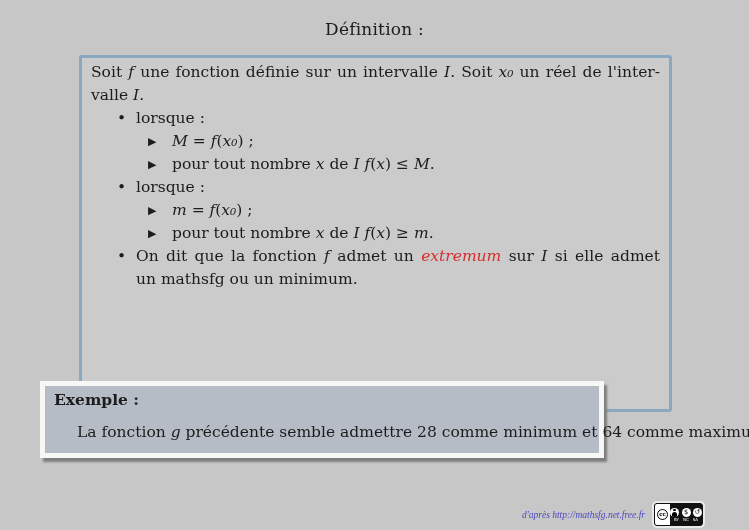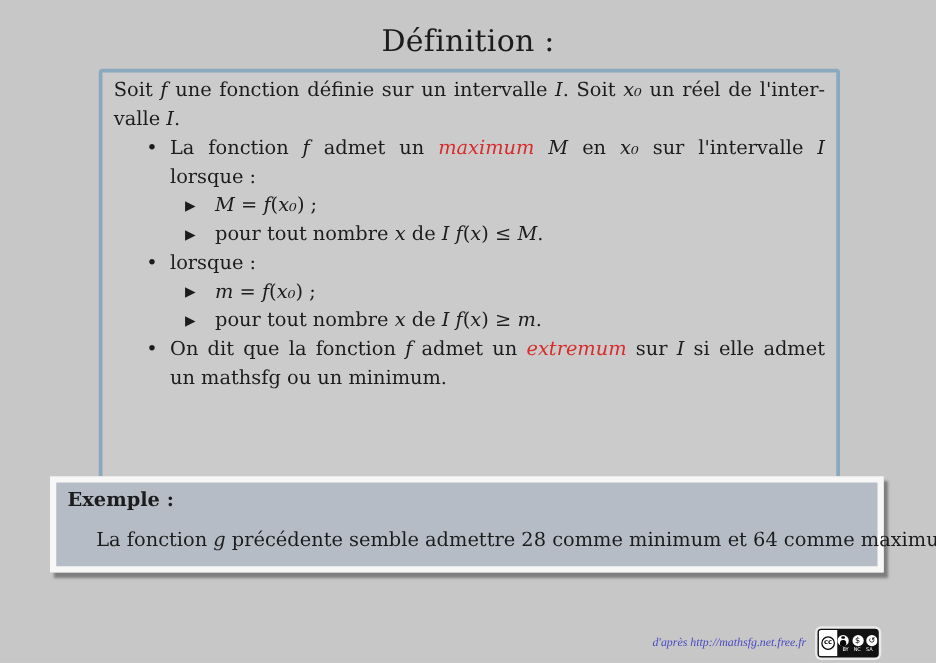--- a/index.html
+++ b/index.html
@@ -16,21 +16,21 @@
   *{box-sizing:border-box;}
   html,body{margin:0;padding:0;}
   body{
     width:749px;height:530px;position:relative;overflow:hidden;
     background:var(--page-bg);
     font-family:"DejaVu Serif", serif;
     color:var(--text);
   }
   .page-title{
     position:absolute;top:19px;left:0;width:100%;
-    text-align:center;font-size:24px;letter-spacing:.2px;
+    text-align:center;font-size:17px;letter-spacing:.2px;
   }
   
   .def-box{
     position:absolute;left:79px;top:55px;width:593px;height:357px;
     border:3px solid var(--accent-border);border-radius:3px;
     background:var(--box-bg);
     padding:3px 9px 0 9px;
     font-size:15.5px;line-height:23px;
   }
   .line{text-align:justify;}
@@ -38,21 +38,21 @@
   .bullet-row{display:flex;margin-left:26px;}
   .bullet-dot{width:19px;flex:none;}
   .bullet-body{flex:1;min-width:0;}
   .sub-row{display:flex;margin-left:12px;}
   .tri-icon{width:24px;flex:none;font-size:11px;line-height:23px;}
   .seg-p{font-style:normal;}
   .seg-m{font-style:italic;}
   .seg-r{font-style:italic;color:var(--red);}
   
   .example-box{
-    position:absolute;left:40px;top:381px;width:667px;height:77px;
+    position:absolute;left:40px;top:381px;width:564px;height:77px;
     background:var(--example-bg);
     border:5px solid var(--example-border);
     box-shadow:3px 4px 2px var(--shadow);
     font-size:15.5px;
   }
   .example-title{font-weight:bold;margin:4px 0 0 9px;}
   .example-text{margin:14px 0 0 32px;white-space:nowrap;}
   
   .footer{
     position:absolute;right:46px;bottom:4px;
@@ -99,21 +99,20 @@
 
 <div class="def-box">
   <div>
     <div class="line jl"><span class="seg-p">Soit </span><span class="seg-m">f</span><span class="seg-p"> une fonction définie sur un intervalle </span><span class="seg-m">I</span><span class="seg-p">. Soit </span><span class="seg-m">x₀</span><span class="seg-p"> un réel de l'inter-</span></div>
     <div class="line"><span class="seg-p">valle </span><span class="seg-m">I</span><span class="seg-p">.</span></div>
   </div>
 
   <div class="bullet-row">
     <span class="bullet-dot">•</span>
     <div class="bullet-body">
-      <div class="line jl"><span class="seg-p">La fonction </span><span class="seg-m">f</span><span class="seg-p"> admet un </span><span class="seg-r">maximum</span><span class="seg-p"> </span><span class="seg-m">M</span><span class="seg-p"> en </span><span class="seg-m">x₀</span><span class="seg-p"> sur l'intervalle </span><span class="seg-m">I</span></div>
       <div class="line"><span class="seg-p">lorsque :</span></div>
       <div class="sub-row">
         <span class="tri-icon">▶</span>
         <div class="line"><span class="seg-m">M</span><span class="seg-p"> = </span><span class="seg-m">f</span><span class="seg-p">(</span><span class="seg-m">x₀</span><span class="seg-p">) ;</span></div>
       </div>
       <div class="sub-row">
         <span class="tri-icon">▶</span>
         <div class="line"><span class="seg-p">pour tout nombre </span><span class="seg-m">x</span><span class="seg-p"> de </span><span class="seg-m">I</span><span class="seg-p"> </span><span class="seg-m">f</span><span class="seg-p">(</span><span class="seg-m">x</span><span class="seg-p">) ≤ </span><span class="seg-m">M</span><span class="seg-p">.</span></div>
       </div>
     </div>

